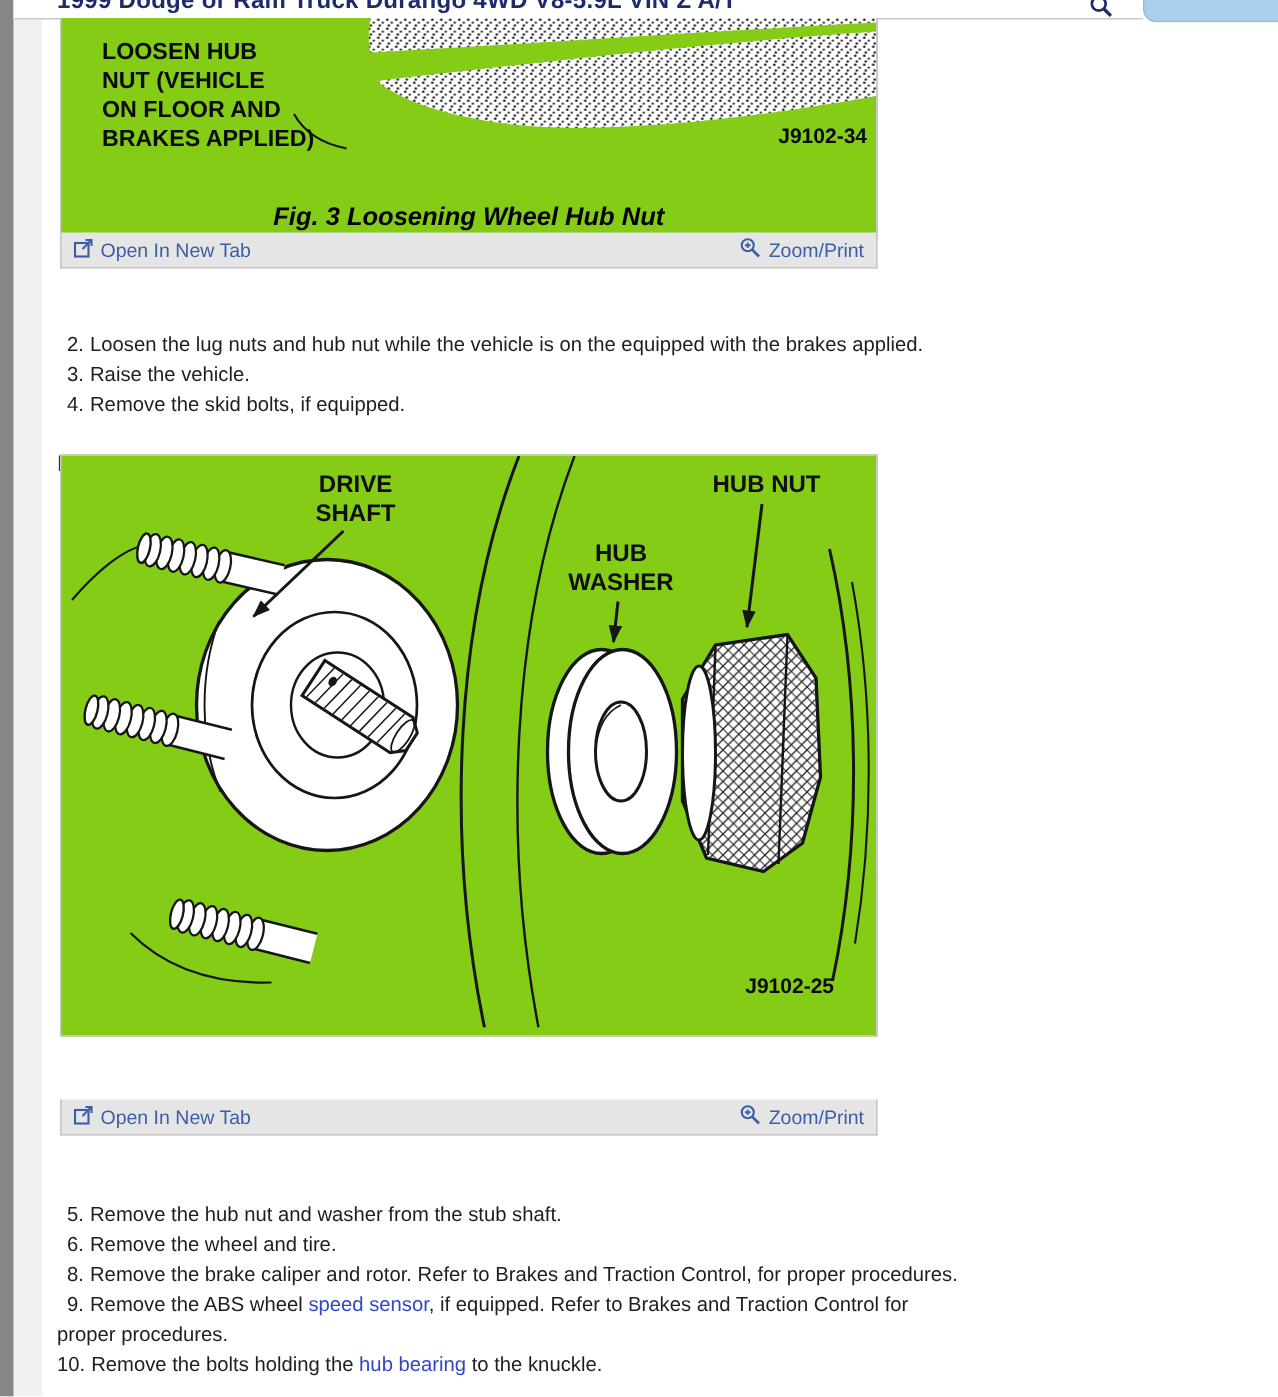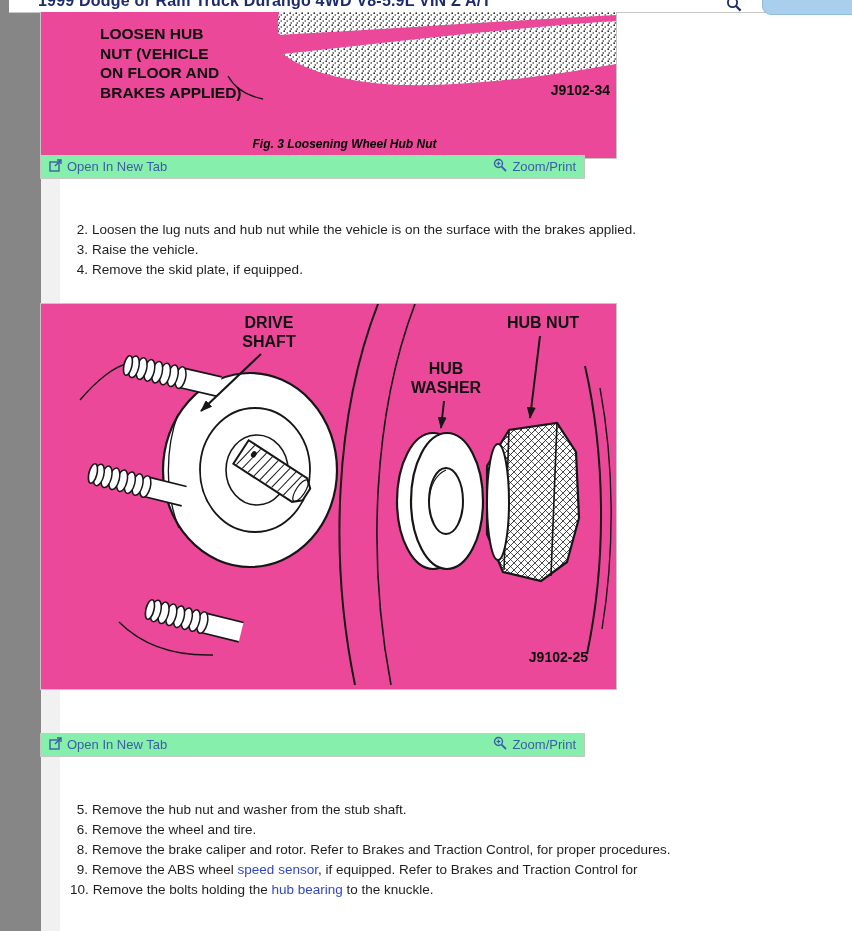--- a/index.html
+++ b/index.html
@@ -1,41 +1,41 @@
 <!DOCTYPE html>
 <html><head>
 <meta charset="utf-8">
 <style>
   html,body{margin:0;padding:0;}
   body{
     width:852px;height:931px;overflow:hidden;position:relative;
     background:#ffffff;font-family:"Liberation Sans",sans-serif;
   }
-  .abs{position:absolute;padding-left:32px;}
+  .abs{position:absolute;}
 
   
   .left-rail{left:0;top:0;width:9px;height:931px;background:#868686;}
   .left-gutter{left:9px;top:0;width:19px;height:931px;background:#f1f1f1;}
 
   
   .header{left:9px;top:0;width:753px;height:12px;background:#fff;overflow:hidden;
           border-bottom:1px solid #c8c8c8;}
   .header-title{position:absolute;left:29px;top:-8px;font-weight:bold;font-size:16px;
           color:#1c2b6e;white-space:nowrap;letter-spacing:.2px;}
   .header-zoom{position:absolute;left:717px;top:-4px;}
   .corner-pill{left:762px;top:0;width:90px;height:14px;background:#a9cfec;
           border-radius:0 0 0 9px;border-left:1px solid #8fbcdd;border-bottom:1px solid #8fbcdd;}
 
   
-  .figure-box{background:#ec4899;border:1px solid #c6c6c6;width:543px;}
+  .figure-box{background:#84cc16;border:1px solid #c6c6c6;width:543px;}
   .figure-box.no-top{border-top:none;}
   .fig-caption{height:28px;display:flex;align-items:center;justify-content:center;
-          font-weight:bold;font-style:italic;font-size:12px;color:#000;}
+          font-weight:bold;font-style:italic;font-size:17px;color:#000;}
   .fig-caption.tall{height:33px;}
-  .fig-toolbar{width:527px;height:23px;background:#86efac;border:1px solid #c6c6c6;border-top:none;
+  .fig-toolbar{width:527px;height:23px;background:#e5e5e5;border:1px solid #c6c6c6;border-top:none;
           display:flex;align-items:center;justify-content:space-between;padding:0 8px;}
   .tlink{color:#3b5ea6;font-size:13px;display:flex;align-items:center;gap:5px;cursor:pointer;
           text-decoration:none;}
 
   
   .steps{width:640px;font-size:13.5px;line-height:20px;color:#1e1e1e;}
   .step .num{display:inline-block;min-width:18px;text-align:right;margin-right:4px;}
   .ilink{color:#3147c3;cursor:pointer;text-decoration:none;}
   .wrap-line{display:block;}
   .fig-label{font-size:15px;color:#333;}
@@ -105,23 +105,23 @@
         <line x1="8.6" y1="8.6" x2="13" y2="13" stroke="#3b5ea6" stroke-width="1.8"></line>
         <line x1="3.6" y1="5.5" x2="7.4" y2="5.5" stroke="#3b5ea6" stroke-width="1.2"></line>
         <line x1="5.5" y1="3.6" x2="5.5" y2="7.4" stroke="#3b5ea6" stroke-width="1.2"></line>
       </svg>
     </span>
     <span>Zoom/Print</span>
   </a>
 </div>
 
 <div class="abs steps" style="left:38px;top:220px;">
-  <div class="step"><span class="num">2.</span><span>Loosen the lug nuts and hub nut while the vehicle is on the surface with the brakes applied.</span></div>
+  <div class="step"><span class="num">2.</span><span>Loosen the lug nuts and hub nut while the vehicle is on the equipped with the brakes applied.</span></div>
   <div class="step"><span class="num">3.</span><span>Raise the vehicle.</span></div>
-  <div class="step"><span class="num">4.</span><span>Remove the skid plate, if equipped.</span></div>
+  <div class="step"><span class="num">4.</span><span>Remove the skid bolts, if equipped.</span></div>
 </div>
 
 <div class="abs fig-label" style="left:38px;top:301px;">Fig. 4</div>
 
 <div class="abs figure-box" style="left:40px;top:303px;">
   <svg width="543" height="381" viewBox="0 0 543 381">
     <defs>
       <marker id="arr" viewBox="0 0 12 9" markerWidth="12" markerHeight="9" refX="11" refY="4.5" orient="auto" markerUnits="userSpaceOnUse">
         <path d="M0,0 L12,4.5 L0,9 Z" fill="#161616"></path>
       </marker>
@@ -227,15 +227,15 @@
       </svg>
     </span>
     <span>Zoom/Print</span>
   </a>
 </div>
 
 <div class="abs steps" style="left:38px;top:800px;">
   <div class="step"><span class="num">5.</span><span>Remove the hub nut and washer from the stub shaft.</span></div>
   <div class="step"><span class="num">6.</span><span>Remove the wheel and tire.</span></div>
   <div class="step"><span class="num">8.</span><span>Remove the brake caliper and rotor. Refer to Brakes and Traction Control, for proper procedures.</span></div>
-  <div class="step"><span class="num">9.</span><span>Remove the ABS wheel </span><a class="ilink">speed sensor</a><span>, if equipped. Refer to Brakes and Traction Control for</span></div>
+  <div class="step"><span class="num">9.</span><span>Remove the ABS wheel </span><a class="ilink">speed sensor</a><span>, if equipped. Refer to Brakes and Traction Control for</span><span class="wrap-line">proper procedures.</span></div>
   <div class="step"><span class="num">10.</span><span>Remove the bolts holding the </span><a class="ilink">hub bearing</a><span> to the knuckle.</span></div>
 </div>
 
 </body></html>

